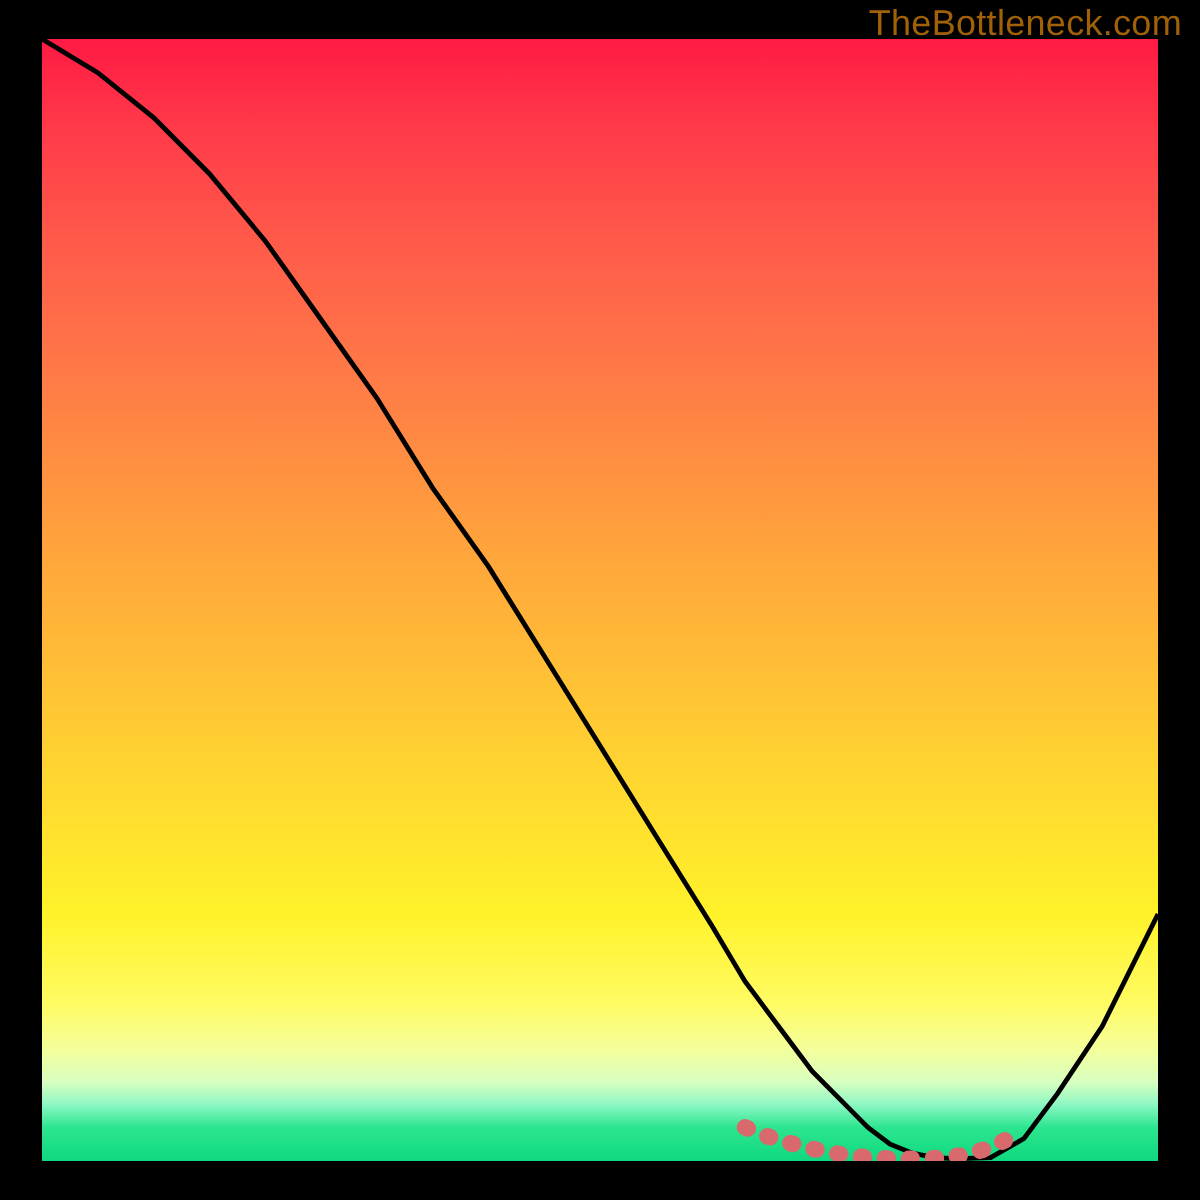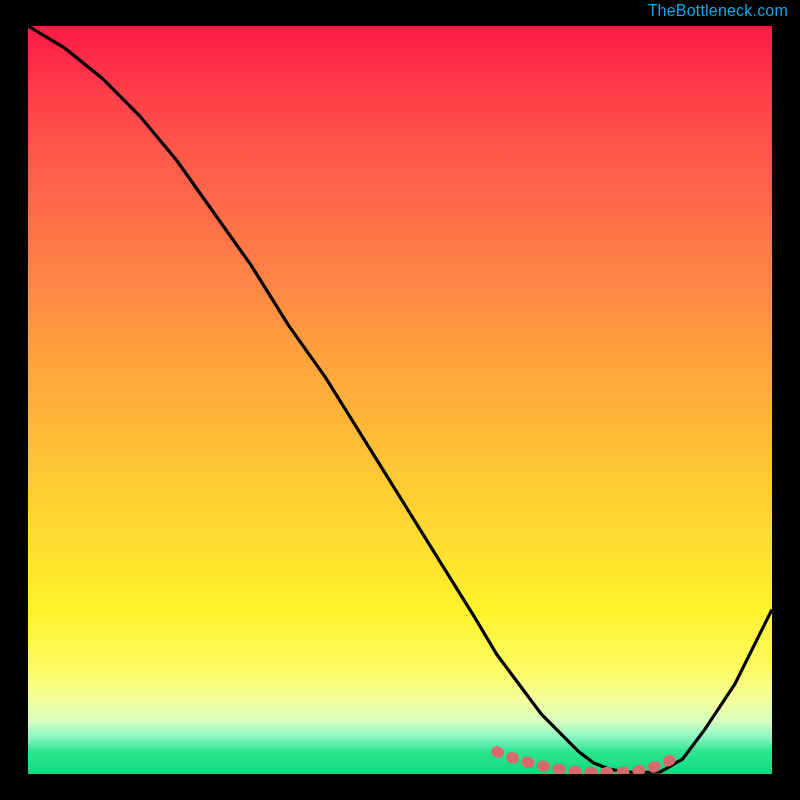--- a/index.html
+++ b/index.html
@@ -16,22 +16,22 @@
     top: 0;
     left: 0;
     width: 800px;
     height: 800px;
     background: #000;
   }
   .watermark {
     position: absolute;
     top: 2px;
     right: 12px;
-    color: #0ea5e9;
-    font-size: 16px;
+    color: #a16207;
+    font-size: 24px;
     font-weight: 500;
     letter-spacing: 0.2px;
   }
   .plot-area {
     position: absolute;
     top: 26px;
     left: 28px;
     width: 744px;
     height: 748px;
     overflow: hidden;

